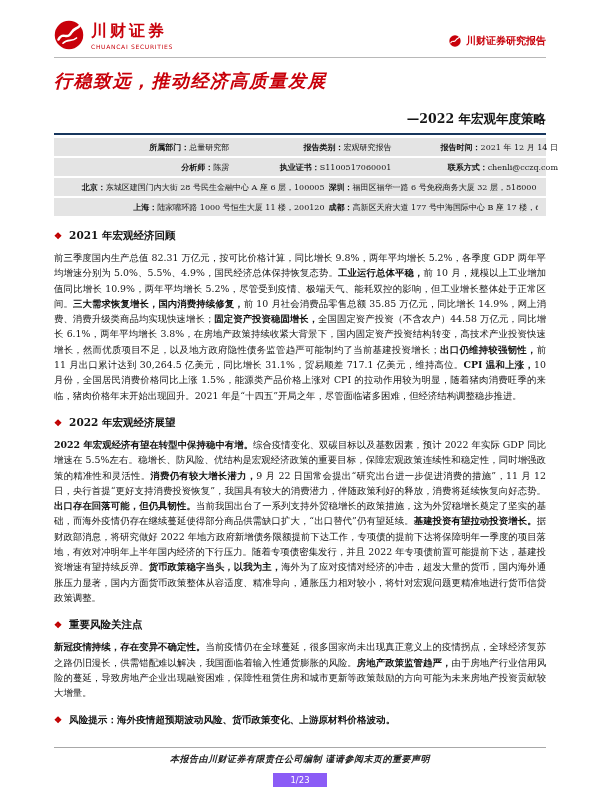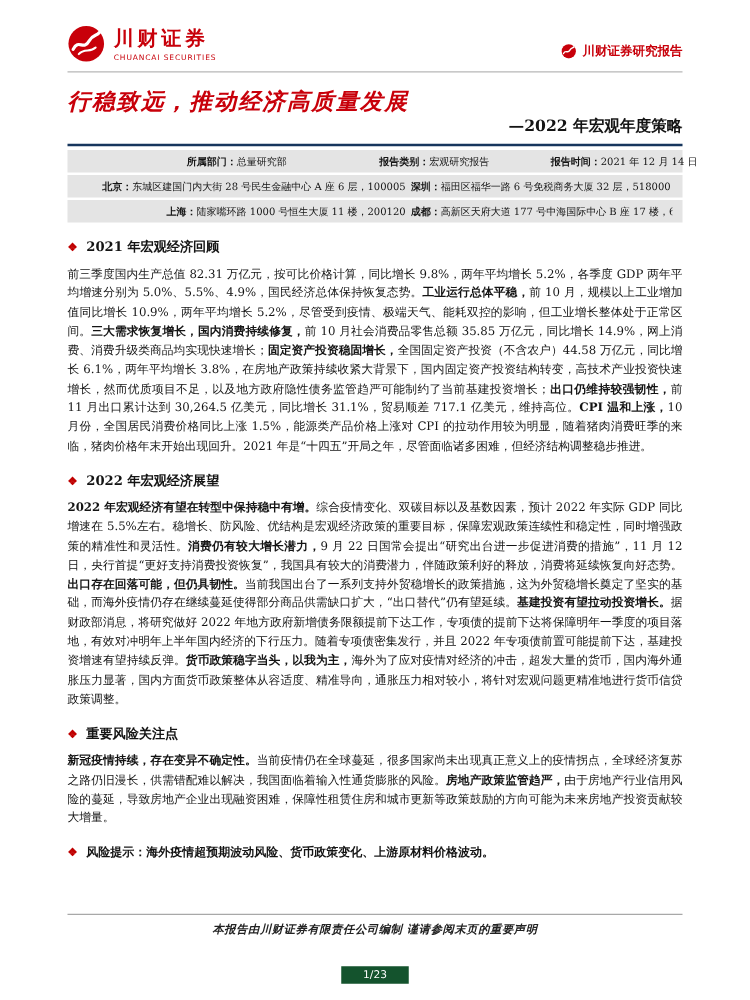--- a/index.html
+++ b/index.html
@@ -16,21 +16,21 @@
   .logo-cn { color:#c8000a; font-weight:bold; font-size:16px; letter-spacing:3px; }
   .logo-en { color:#c8000a; font-size:6px; letter-spacing:0.7px; margin-top:1px;
              font-family:"DejaVu Sans","Liberation Sans",sans-serif; }
   .series { display:flex; align-items:center; gap:5px; color:#c8000a;
             font-weight:bold; font-size:10px; padding-bottom:2px;font-family:Liberation Serif, serif; }
   .series-icon svg { width:12px; height:12px; display:block; }
 
   
   .main-title { margin-top:11px; color:#c8000a; font-weight:bold; font-style:italic;
                 font-size:18px; letter-spacing:1.5px; }
-  .subtitle { text-align:right; font-weight:bold; font-size:12.5px; margin-top:0; }
+  .subtitle { text-align:right; font-weight:bold; font-size:12.5px; margin-top:18px; }
   .navy-line { border-bottom:2px solid #17365d; margin-top:5px; }
 
   
   .meta { margin-top:3px; }
   .meta-row { display:flex; background:#e4e4e4; padding:3.5px 8px; margin-bottom:2px;
               font-size:8px; line-height:1.25;text-align:right; }
   .meta-cell { white-space:nowrap; overflow:hidden; padding-right:4px; }
   .meta-label { font-weight:bold; }
   .cols-3 .meta-cell:nth-child(1){ flex:0 0 36%; }
   .cols-3 .meta-cell:nth-child(2){ flex:0 0 29%;margin-left:24px; }
@@ -46,21 +46,21 @@
   .body-para { margin-top:7px; font-size:9.4px; line-height:15.3px; text-align:justify; }
   .body-para b { font-weight:bold; }
   .risk-note { margin-top:14px; display:flex; align-items:baseline; gap:7px;
                font-weight:bold; font-size:9.6px; }
 
   
   .footer { position:absolute; left:54px; right:54px; bottom:13px; }
   .footer-rule { border-top:1px solid #a8a8a8; }
   .disclaimer { text-align:center; font-style:italic; font-weight:bold; font-size:9px;
                 margin-top:5px; color:#222; letter-spacing:0.5px; }
-  .page-badge { width:54px; margin:23px auto 0; background:#14532d; color:#fff;
+  .page-badge { width:54px; margin:7px auto 0; background:#8b5cf6; color:#fff;
                 text-align:center; font-size:8.5px; line-height:14px;
                 font-family:"DejaVu Sans","Liberation Sans",sans-serif; }
 </style>
 </head>
 <body>
 
 <div class="page">
 
   <div class="header">
     <div class="logo-block">
@@ -87,20 +87,25 @@
 
   <div class="main-title">行稳致远，推动经济高质量发展</div>
   <div class="subtitle">—2022 年宏观年度策略</div>
   <div class="navy-line"></div>
 
   <div class="meta">
       <div class="meta-row cols-3">
         <div class="meta-cell"><span class="meta-label">所属部门：</span><span>总量研究部</span></div>
         <div class="meta-cell"><span class="meta-label">报告类别：</span><span>宏观研究报告</span></div>
         <div class="meta-cell"><span class="meta-label">报告时间：</span><span>2021 年 12 月 14 日</span></div>
+      </div>
+      <div class="meta-row cols-3">
+        <div class="meta-cell"><span class="meta-label">分析师：</span><span>陈雳</span></div>
+        <div class="meta-cell"><span class="meta-label">执业证书：</span><span>S1100517060001</span></div>
+        <div class="meta-cell"><span class="meta-label">联系方式：</span><span>chenli@cczq.com</span></div>
       </div>
       <div class="meta-row cols-2">
         <div class="meta-cell"><span class="meta-label">北京：</span><span>东城区建国门内大街 28 号民生金融中心 A 座 6 层，100005</span></div>
         <div class="meta-cell"><span class="meta-label">深圳：</span><span>福田区福华一路 6 号免税商务大厦 32 层，518000</span></div>
       </div>
       <div class="meta-row cols-2">
         <div class="meta-cell"><span class="meta-label">上海：</span><span>陆家嘴环路 1000 号恒生大厦 11 楼，200120</span></div>
         <div class="meta-cell"><span class="meta-label">成都：</span><span>高新区天府大道 177 号中海国际中心 B 座 17 楼，610041</span></div>
       </div>
     </div>

